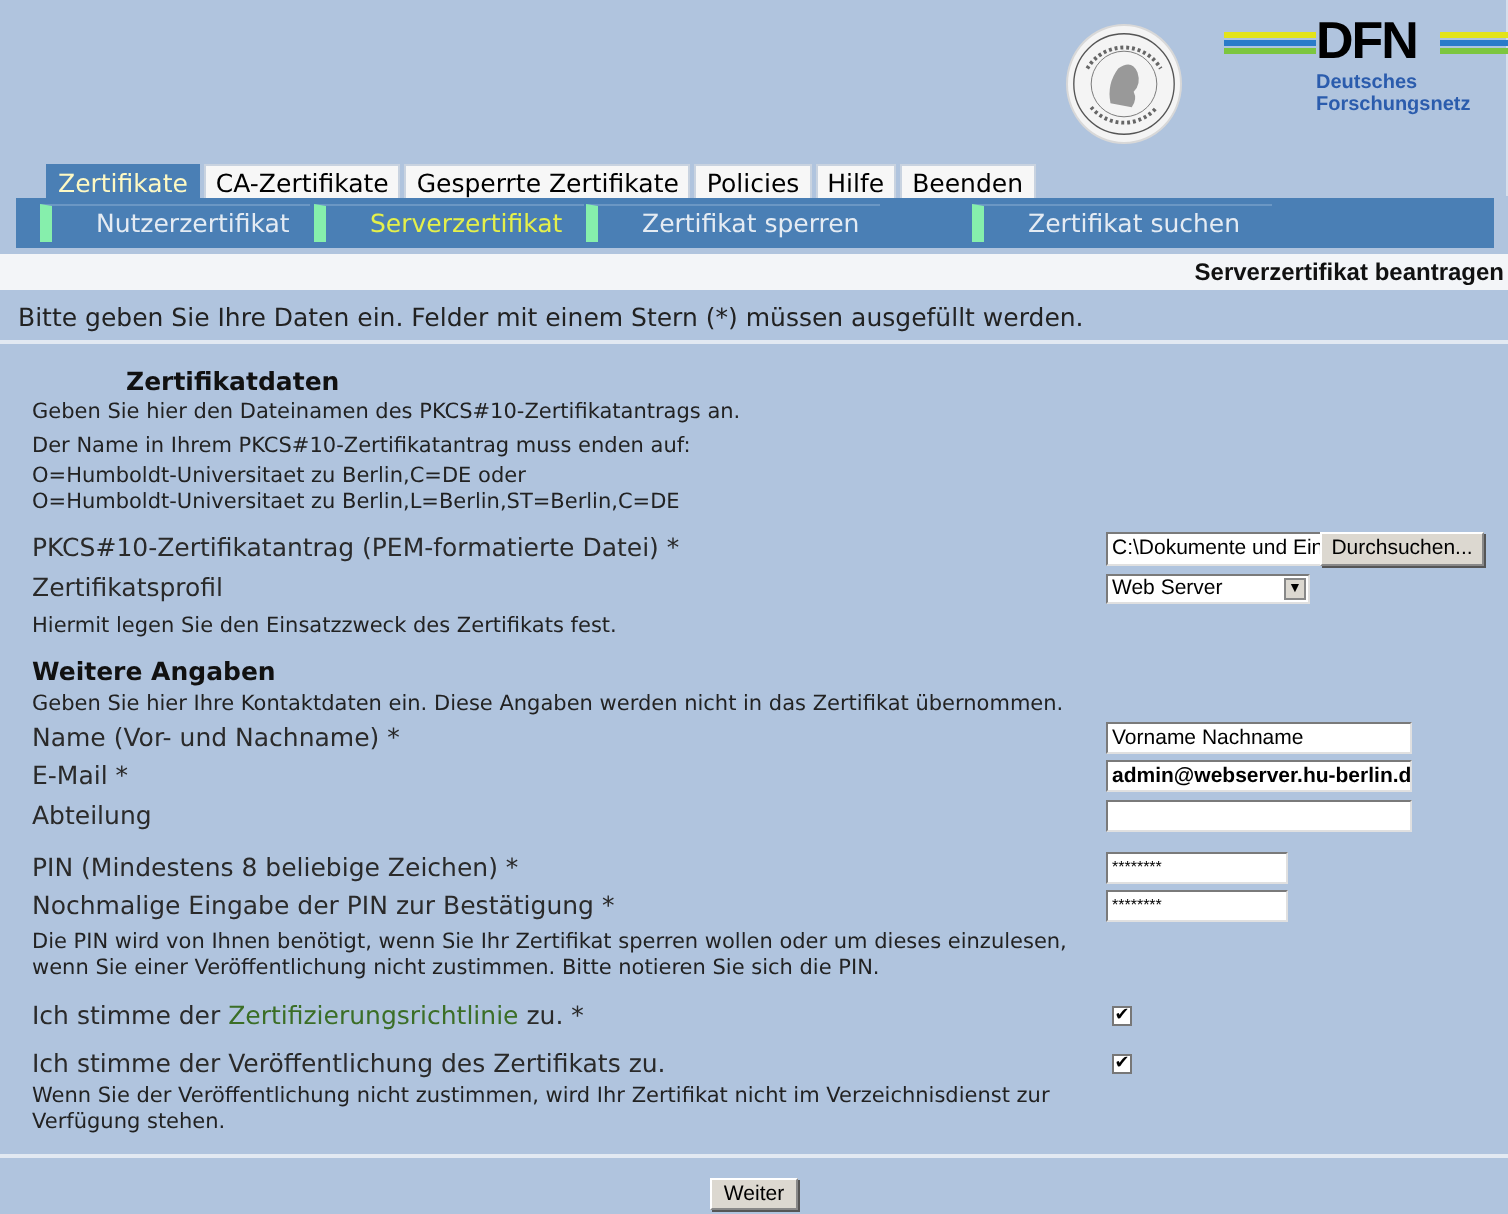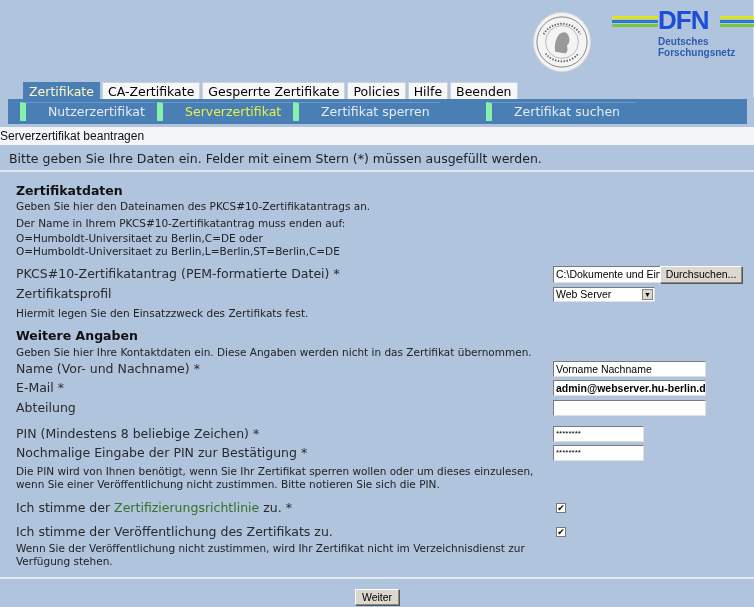--- a/index.html
+++ b/index.html
@@ -9,29 +9,29 @@
   .hu-seal { position: absolute; left: 533px; top: 12px; width: 58px; height: 60px; border-radius: 50%; background: #f4f4f4; border: 1px solid #d8d8d8; }
   .hu-seal svg { width: 100%; height: 100%; }
   .dfn-logo { position: absolute; left: 612px; top: 6px; width: 142px; height: 60px; }
   .dfn-bars { position: absolute; top: 10px; width: 46px; height: 10px; }
   .dfn-bars.left { left: 0; }
   .dfn-bars.right { left: 108px; width: 34px; }
   .dfn-bars span { display: block; height: 3px; }
   .dfn-bars .b1 { background: #e3e31a; margin-bottom: 1px; }
   .dfn-bars .b2 { background: #2a7bc9; margin-bottom: 1px; }
   .dfn-bars .b3 { background: #7cc63f; }
-  .dfn-text { position: absolute; left: 46px; top: -1px; font-family: "Liberation Sans", sans-serif; font-weight: bold; font-size: 26px; color: #1d4ed8; letter-spacing: -1px; }
+  .dfn-text { position: absolute; left: 46px; top: -1px; font-family: "Liberation Sans", sans-serif; font-weight: bold; font-size: 26px; color: #000000; letter-spacing: -1px; }
   .dfn-sub { position: absolute; left: 46px; top: 30px; font-family: "Liberation Sans", sans-serif; font-weight: bold; font-size: 10px; line-height: 11px; color: #2b5cad; }
   .tabs { position: absolute; left: 23px; top: 82px; display: flex; gap: 2px; }
   .tab { height: 17px; padding: 0 5px; background: #f7f7f7; border: 1px solid #c9d3e0; border-bottom: none; font-size: 12.5px; line-height: 17px; color: #000000; white-space: nowrap; }
   .tab.active { background: #4a7fb5; color: #fef9c3; border-color: #4a7fb5; }
   .subnav { position: absolute; left: 8px; top: 99px; width: 739px; height: 25px; background: #4a7fb5; }
   .subitem { position: absolute; top: 3px; height: 19px; border-left: 6px solid #86efac; border-top: 1px solid #6b97c4; padding-left: 22px; font-size: 12.5px; line-height: 18px; color: #e4ebf3; white-space: nowrap; }
   .subitem.active { color: #e5f04a; }
-  .pagebar { position: absolute; left: 0; top: 127px; width: 754px; height: 18px; background: #f3f5f8; padding-right: 2px; font-family: "Liberation Sans", sans-serif; font-weight: normal; font-size: 12px; line-height: 18px; color: #111; }
+  .pagebar { position: absolute; left: 0; top: 127px; width: 754px; height: 18px; background: #f3f5f8; text-align: right; padding-right: 2px; font-family: "Liberation Sans", sans-serif; font-weight: bold; font-size: 12px; line-height: 18px; color: #111; }
   .intro { position: absolute; left: 0; top: 145px; width: 754px; height: 27px; font-size: 12.5px; line-height: 27px; padding-left: 9px; color: #222; border-bottom: 2px solid #e2e9f2; }
   .form { position: absolute; left: 0; top: 174px; width: 754px; height: 403px; }
   .h { position: absolute; left: 16px; font-weight: bold; font-size: 12.5px; color: #111; }
   .small { position: absolute; left: 16px; font-size: 10.5px; color: #222; line-height: 13px; }
   .lbl { position: absolute; left: 16px; font-size: 12.5px; color: #2a2a2a; text-align: right; }
   .lbl a { color: #3b6e26; text-decoration: none; }
   .inp { position: absolute; background: #fff; border: 1px solid #7a7a7a; border-right-color: #e0e0e0; border-bottom-color: #e0e0e0; font-family: "Liberation Sans", sans-serif; font-size: 10.5px; line-height: 14px; padding-left: 2px; color: #000; white-space: nowrap; overflow: hidden; }
   .btn { position: absolute; background: #dcd8d0; border: 1px solid #888; border-top-color: #fff; border-left-color: #fff; box-shadow: 1px 1px 0 #555; font-family: "Liberation Sans", sans-serif; font-size: 10.5px; text-align: center; color: #000; }
   .select-arrow { position: absolute; right: 1px; top: 1px; width: 11px; height: 11px; background: #dcd8d0; border: 1px solid #888; font-size: 7px; line-height: 9px; text-align: center; color: #000; }
   .chk { position: absolute; width: 10px; height: 10px; background: #fff; border: 1px solid #777; font-size: 9px; line-height: 8px; text-align: center; color: #000; font-weight: bold; }
@@ -81,21 +81,21 @@
   <div class="subitem" style="left:12px;width:135px;">Nutzerzertifikat</div>
   <div class="subitem active" style="left:149px;width:135px;">Serverzertifikat</div>
   <div class="subitem" style="left:285px;width:147px;">Zertifikat sperren</div>
   <div class="subitem" style="left:434px;width:150px;margin-left:44px;">Zertifikat suchen</div>
 </div>
 
 <div class="pagebar">Serverzertifikat beantragen</div>
 <div class="intro">Bitte geben Sie Ihre Daten ein. Felder mit einem Stern (*) müssen ausgefüllt werden.</div>
 
 <div class="form">
-  <div class="h" style="top:9px;">Zertifikatdaten</div>
+  <div class="h" style="top:9px;margin-left:47px;">Zertifikatdaten</div>
   <div class="small" style="top:26px;">Geben Sie hier den Dateinamen des PKCS#10-Zertifikatantrags an.</div>
   <div class="small" style="top:43px;">Der Name in Ihrem PKCS#10-Zertifikatantrag muss enden auf:</div>
   <div class="small" style="top:58px;">O=Humboldt-Universitaet zu Berlin,C=DE oder</div>
   <div class="small" style="top:71px;">O=Humboldt-Universitaet zu Berlin,L=Berlin,ST=Berlin,C=DE</div>
 
   <div class="lbl" style="top:92px;">PKCS#10-Zertifikatantrag (PEM-formatierte Datei) *</div>
   <div class="inp" style="left:553px;top:92px;width:108px;height:17px;line-height:15px;">C:\Dokumente und Einst</div>
   <div class="btn" style="left:660px;top:92px;width:82px;height:17px;line-height:15px;">Durchsuchen...</div>
 
   <div class="lbl" style="top:112px;">Zertifikatsprofil</div>

